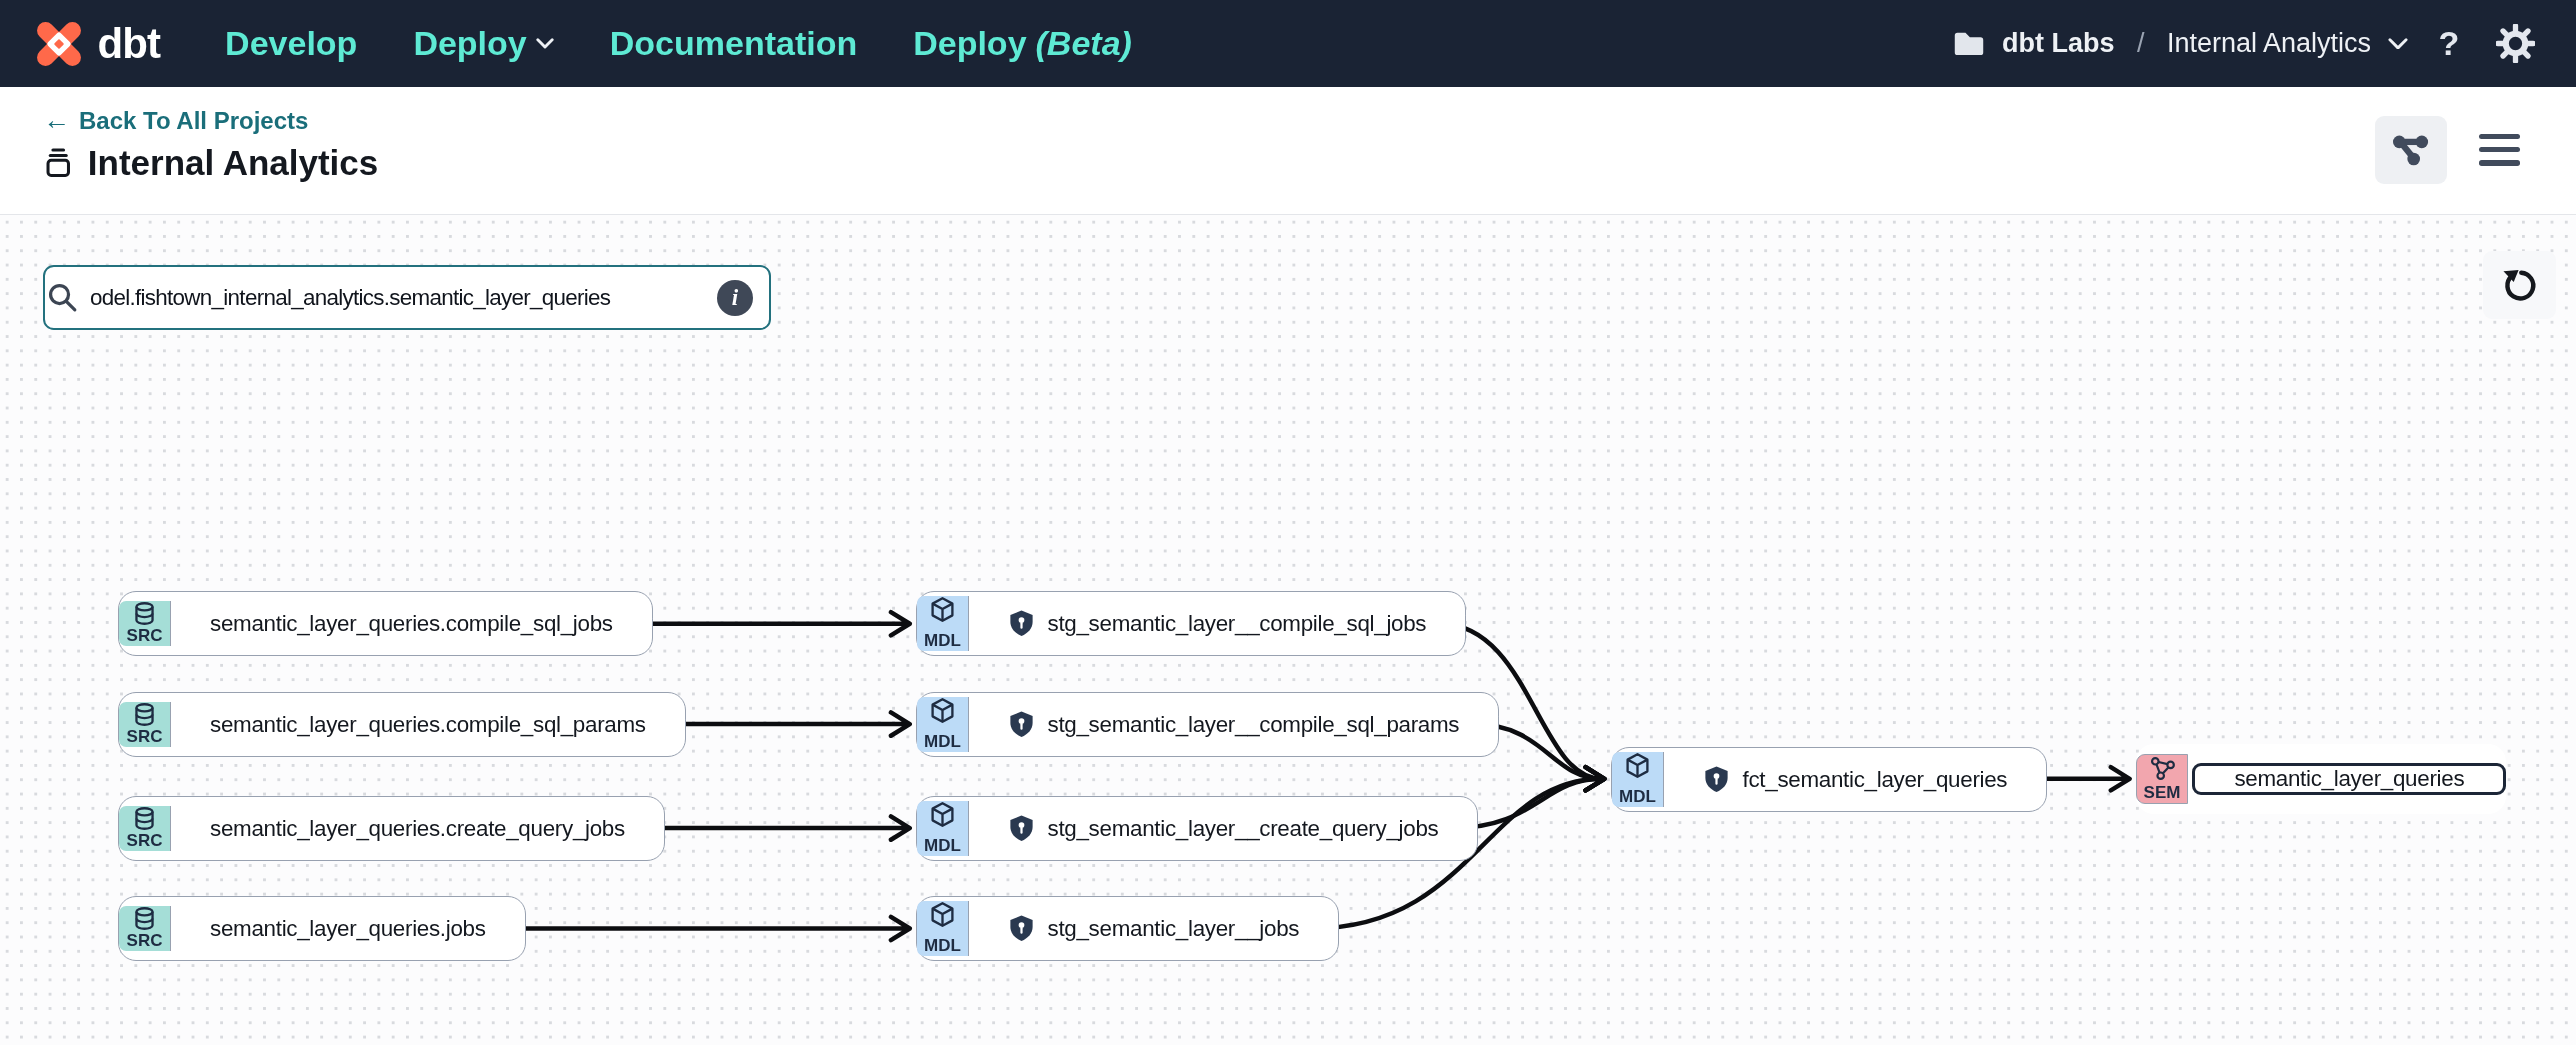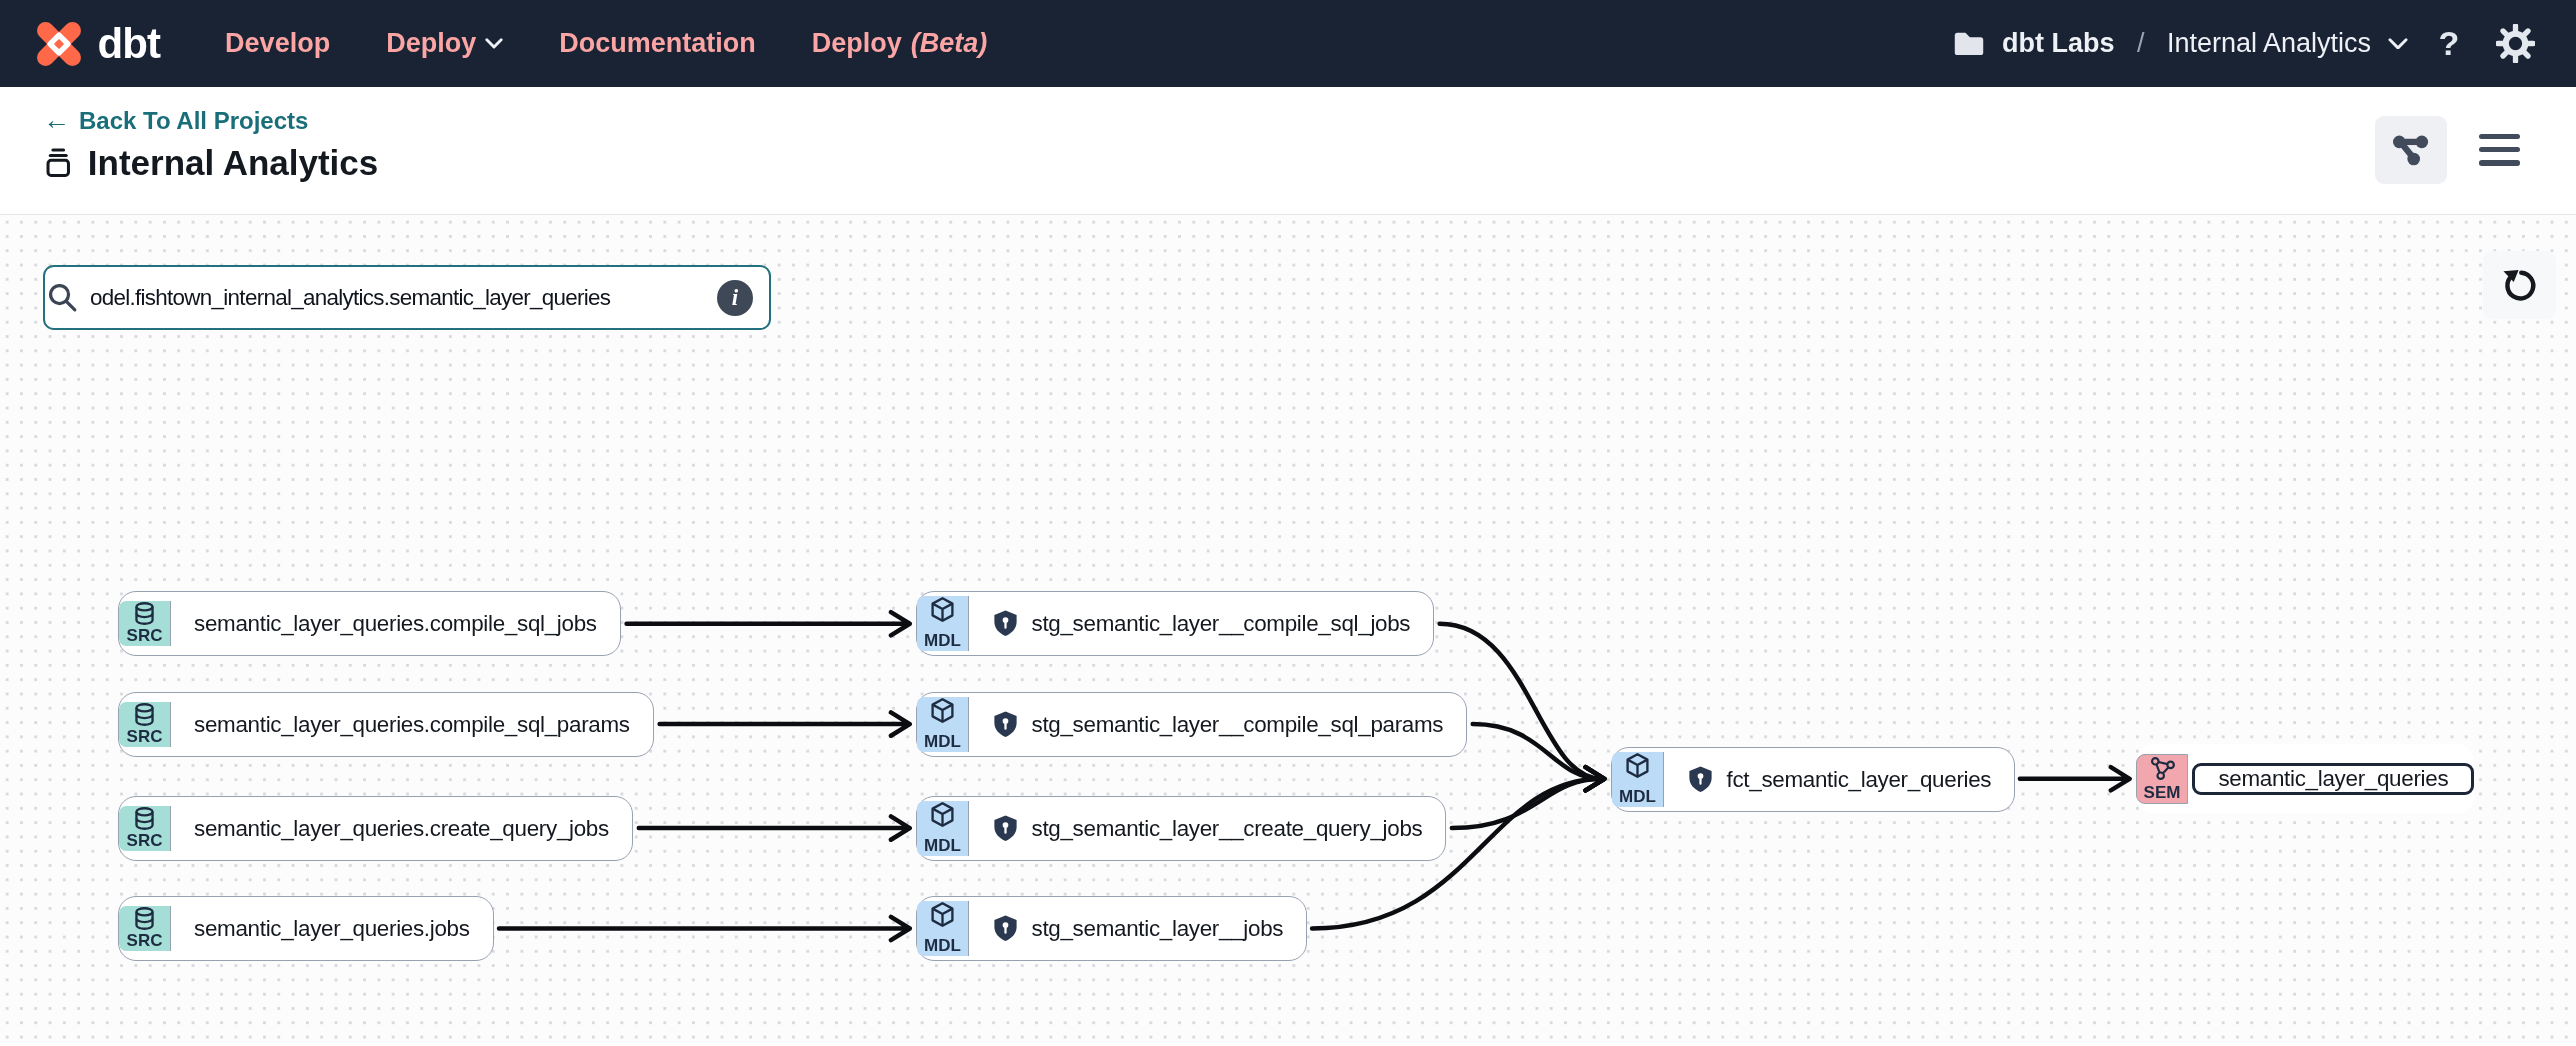--- a/index.html
+++ b/index.html
@@ -6,21 +6,21 @@
   html,body { width:2576px; height:1047px; overflow:hidden; background:#fff;
               font-family:"Liberation Sans", sans-serif; }
   .app { position:relative; width:2576px; height:1047px; }
 
   
   .navbar { height:87px; background:#1a2334; display:flex; align-items:center;
             padding:0 36px 0 33px; color:#eef1f5; }
   .logo-wrap { display:flex; align-items:center; gap:12.5px; cursor:pointer; }
   .logo-text { font-size:42px; font-weight:700; letter-spacing:-0.9px; color:#fff; }
   .nav-items { display:flex; align-items:center; gap:56px; margin-left:65px; }
-  .nav-item { font-size:27px; font-weight:600; color:#fca5a5; cursor:pointer;
+  .nav-item { font-size:34px; font-weight:600; color:#5eead4; cursor:pointer;
               display:flex; align-items:center; gap:9px; white-space:nowrap; }
   .nav-item .beta { font-style:italic; }
   .nav-right { margin-left:auto; display:flex; align-items:center; gap:16px; }
   .crumb { display:flex; align-items:center; gap:17px; font-size:27px; cursor:pointer; }
   .crumb .org { font-weight:700; }
   .crumb .sep { color:#9aa3b2; font-weight:400; margin:0 5.4px; }
   .crumb .proj { font-weight:400; }
   .nav-icon-btn { display:flex; align-items:center; justify-content:center;
                   width:50px; height:50px; cursor:pointer; }
   .help-glyph { font-size:34px; font-weight:700; color:#e3e7ee; }
@@ -66,21 +66,21 @@
   .node { position:absolute; height:65px; display:inline-flex; align-items:center;
           background:#fff; border:1.8px solid #98a1b0; border-radius:18px; z-index:2;
           cursor:pointer; }
   .badge { width:52px; display:flex; flex-direction:column; align-items:center;
            justify-content:center; gap:0.9px; border-right:1.8px solid #98a1b0;
            border-radius:7.2px 0 0 7.2px; }
   .badge .tag { font-size:17px; font-weight:600; color:#1e2c42; letter-spacing:0; }
   .node.src .badge { background:#a5ded7; }
   .node.mdl .badge { background:#bcdbf7;gap:8px; }
   .node.sem .badge { background:#f2a6ae; }
-  .body { display:flex; align-items:center; gap:12.5px; padding:0 23px; background:#fff;
+  .body { display:flex; align-items:center; gap:12.5px; padding:0 39px; background:#fff;
           border-radius:0 7.2px 7.2px 0; font-size:22.4px; letter-spacing:-0.3px; color:#14181f;
           white-space:nowrap; }
   .node.selected { border:none; height:70px;gap:8px; }
   .node.selected .badge { border:1.8px solid #98a1b0; border-radius:9px 0 0 9px; margin:4.5px 0; }
   .node.selected .body { border:3.6px solid #1c2637; border-radius:9px; margin-left:-3.6px;
                          z-index:2; }
 </style>
 </head>
 <body>
 

